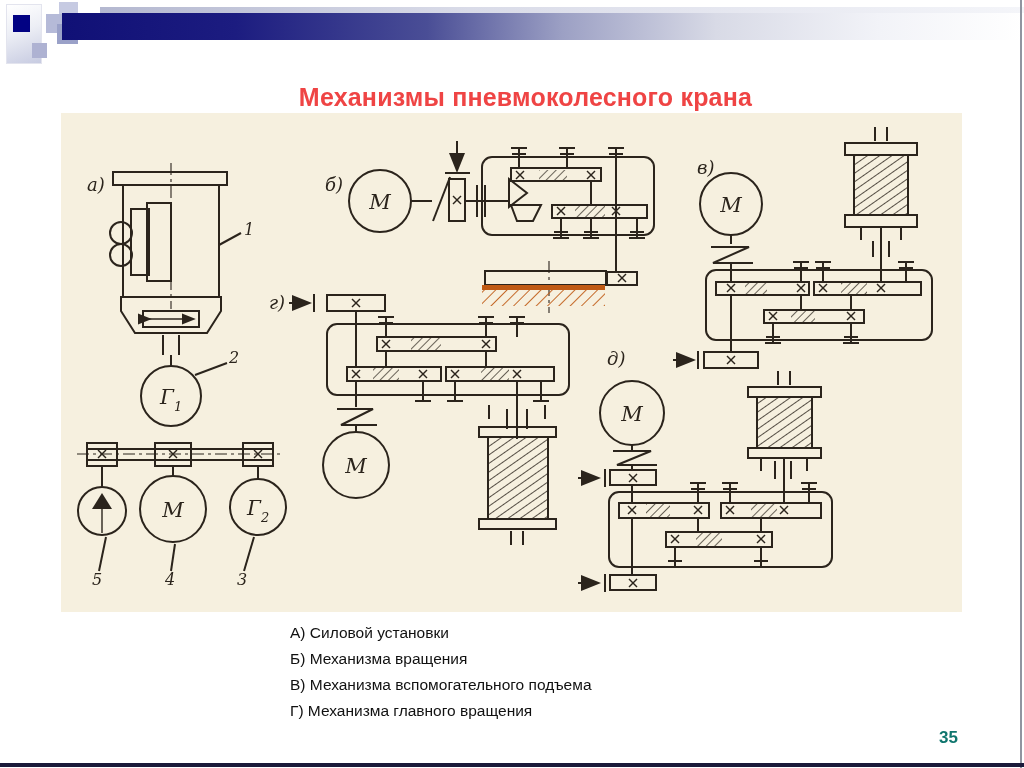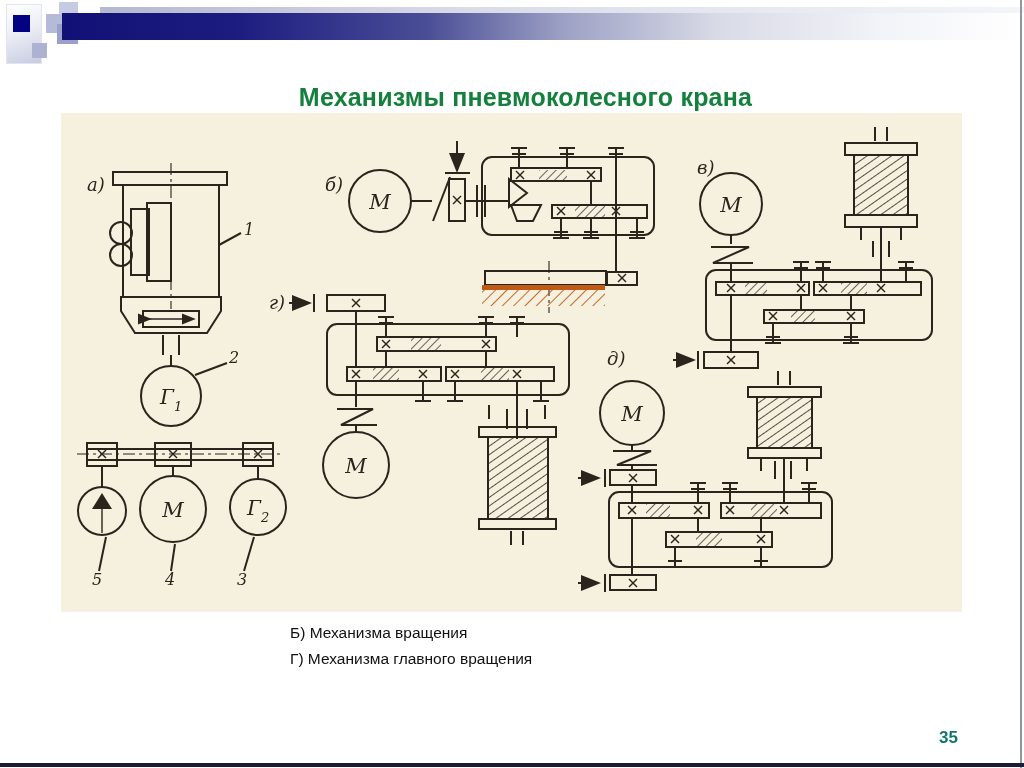--- a/index.html
+++ b/index.html
@@ -20,21 +20,21 @@
   .strip-thin{position:absolute;left:100px;top:7px;width:924px;height:6px;
     background:linear-gradient(to right,#b4b8d0 0%,#d9dbe8 40%,#f4f5f9 100%);}
   .bar-main{position:absolute;left:62px;top:13px;width:962px;height:27px;
     background:linear-gradient(to right,
       #101076 0%,#1c1c80 18%,#4a4e96 38%,#9ca0c4 52%,#d8dae6 68%,#f2f3f8 85%,#ffffff 100%);}
   .edge-right{position:absolute;left:1020px;top:0;width:2px;height:768px;background:#9095a0;}
   .bar-bottom{position:absolute;left:0;top:763px;width:1024px;height:4px;
     background:var(--bottom_line,#1a1a3a);}
   
   .title{position:absolute;left:0;right:0;top:83px;text-align:center;
-    font-size:25px;font-weight:bold;color:#15803d;letter-spacing:.2px;margin-left:27px;}
+    font-size:25px;font-weight:bold;color:#ef4444;letter-spacing:.2px;margin-left:27px;}
   
   .scan{position:absolute;left:61px;top:113px;width:901px;height:499px;
     background:var(--paper,#f6f0df);}
   svg{display:block;}
   .ln{stroke:var(--ink,#2b241c);stroke-width:2;fill:none;stroke-linecap:butt;stroke-linejoin:miter;}
   .lnth{stroke:var(--ink,#2b241c);stroke-width:1.4;fill:none;}
   .cl{stroke:var(--ink,#2b241c);stroke-width:1.1;fill:none;stroke-dasharray:12 4 3 4;}
   .fillink{fill:var(--ink,#2b241c);stroke:none;}
   .hf{fill:url(#hatch);stroke:none;}
   .drum{fill:url(#hatch2);stroke:var(--ink,#2b241c);stroke-width:2;}
@@ -320,20 +320,22 @@
 
     <line class="ln" x1="517" y1="470" x2="536" y2="470" marker-end="url(#ah)"></line>
     <line class="ln" x1="544" y1="461" x2="544" y2="479"></line>
     <rect class="ln" x="549" y="462" width="46" height="15"></rect>
         <use href="#xm" x="572" y="470"></use>
   </g>
 </svg>
 </div>
 
 <div class="legend">
+  <div class="legend-item">А) Силовой установки</div>
   <div class="legend-item">Б) Механизма вращения</div>
+  <div class="legend-item">В) Механизма вспомогательного подъема</div>
   <div class="legend-item">Г) Механизма главного вращения</div>
 </div>
 
 <div class="pageno">35</div>
 
 <div class="edge-right"></div>
 <div class="bar-bottom"></div>
 
 </body></html>

